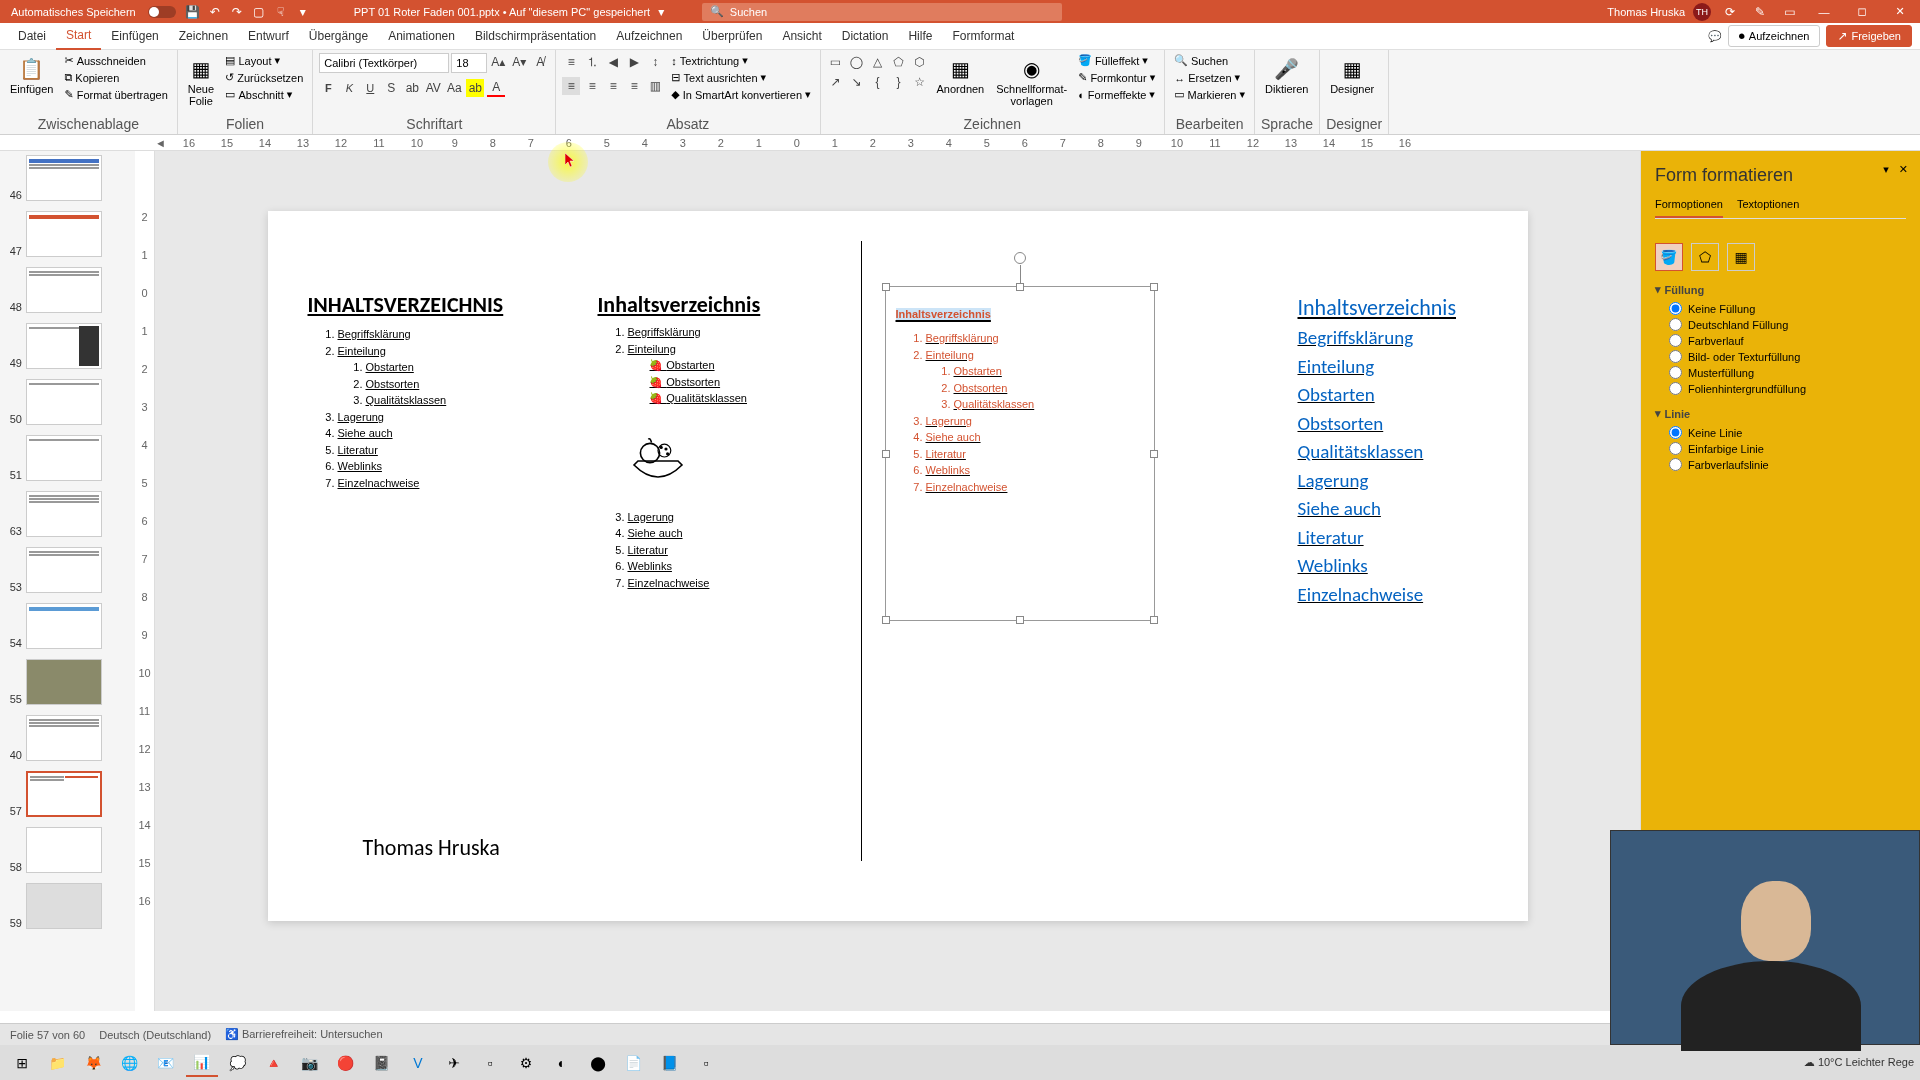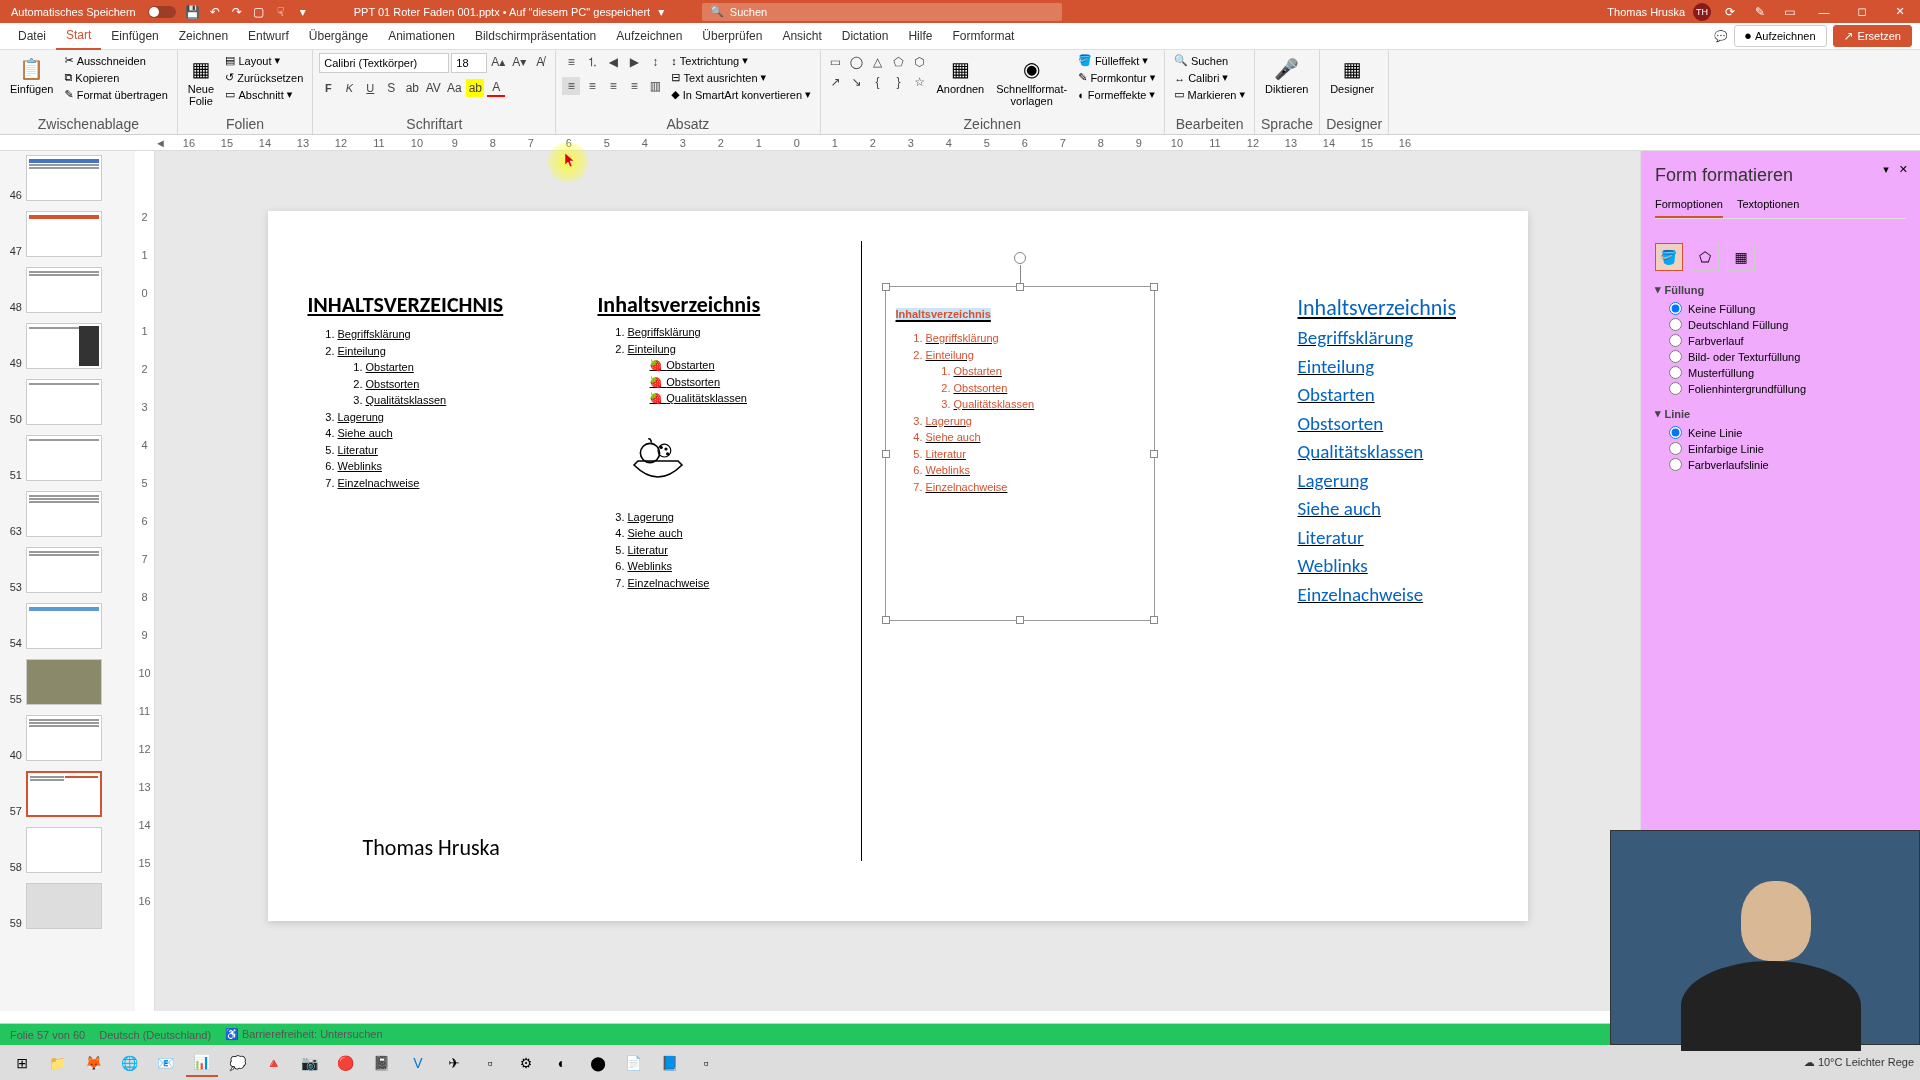--- a/index.html
+++ b/index.html
@@ -77,34 +77,34 @@
 
 .textbox-sel{border:1px solid #999;position:absolute;}
 .handle{width:8px;height:8px;background:#fff;border:1px solid #888;position:absolute;}
 .rot{width:12px;height:12px;border:1px solid #888;border-radius:50%;background:#fff;position:absolute;left:50%;top:-35px;transform:translateX(-50%);}
 .rot::after{content:"";position:absolute;left:50%;top:12px;width:1px;height:22px;background:#888;}
 .sel-hl{background:#cce4f7;}
 
 .bowl{width:80px;height:80px;}
 
 
-.pane{width:280px;background:#f0abfc;border-left:1px solid #ddd;padding:14px;}
+.pane{width:280px;background:#eab308;border-left:1px solid #ddd;padding:14px;}
 .pane h2{font-size:18px;font-weight:400;color:#333;margin-bottom:12px;}
 .pane-tabs{display:flex;gap:14px;font-size:11px;border-bottom:1px solid #ddd;margin-bottom:24px;}
 .pane-tabs span{padding-bottom:6px;}
 .pane-tabs span.active{border-bottom:2px solid #D35230;}
 .pane-icons{display:flex;gap:8px;margin-bottom:12px;}
 .pane-icons span{width:28px;height:28px;border:1px solid #ccc;display:flex;align-items:center;justify-content:center;font-size:14px;}
 .pane-icons span.active{background:#f0d0c0;border-color:#D35230;}
 .pane-section{margin-bottom:12px;}
 .pane-section .hdr{font-size:11px;font-weight:bold;color:#444;display:flex;align-items:center;gap:4px;margin-bottom:6px;}
 .pane-section label{display:flex;align-items:center;gap:6px;font-size:11px;margin:3px 0 3px 14px;}
 
 
-.status{position:absolute;bottom:35px;left:0;right:0;height:22px;background:#22c55e;border-top:1px solid #ccc;display:flex;align-items:center;padding:0 10px;font-size:11px;color:#555;gap:14px;}
+.status{position:absolute;bottom:35px;left:0;right:0;height:22px;background:#e5e5e5;border-top:1px solid #ccc;display:flex;align-items:center;padding:0 10px;font-size:11px;color:#555;gap:14px;}
 .status .right{margin-left:auto;display:flex;gap:10px;align-items:center;}
 
 
 .taskbar{position:absolute;bottom:0;left:0;right:0;height:35px;background:#ddd;display:flex;align-items:center;padding:0 6px;gap:4px;}
 .taskbar .tb-item{width:32px;height:28px;display:flex;align-items:center;justify-content:center;font-size:14px;}
 .taskbar .tray{margin-left:auto;display:flex;align-items:center;gap:8px;font-size:11px;color:#333;}
 
 
 .webcam{position:absolute;right:0;bottom:35px;width:310px;height:215px;background:#3a5a7a;border:1px solid #333;}
 .webcam .head{width:70px;height:80px;background:#d9b896;border-radius:45% 45% 40% 40%;position:absolute;left:130px;top:50px;}
@@ -151,21 +151,21 @@
   <span class="tab">Bildschirmpräsentation</span>
   <span class="tab">Aufzeichnen</span>
   <span class="tab">Überprüfen</span>
   <span class="tab">Ansicht</span>
   <span class="tab">Dictation</span>
   <span class="tab">Hilfe</span>
   <span class="tab">Formformat</span>
   <div class="rightctl">
     <span>💬</span>
     <span class="btn">⏺ <span>Aufzeichnen</span></span>
-    <span class="btn share">↗ <span>Ersetzen</span></span>
+    <span class="btn share">↗ <span>Freigeben</span></span>
   </div>
 </div>
 
 <div class="ribbon">
   <div class="group">
     <div class="group-body">
       <div class="vbtn">
           <span class="ico">📋</span>
           <span>Einfügen</span>
         </div>
@@ -283,21 +283,21 @@
         <span class="rbbtn">✎ <span>Formkontur</span> ▾</span>
         <span class="rbbtn">◐ <span>Formeffekte</span> ▾</span>
       </div>
     </div>
     <div class="group-label">Zeichnen</div>
   </div>
   <div class="group">
     <div class="group-body">
       <div class="stack">
         <span class="rbbtn">🔍 <span>Suchen</span></span>
-        <span class="rbbtn">↔ <span>Calibri</span> ▾</span>
+        <span class="rbbtn">↔ <span>Ersetzen</span> ▾</span>
         <span class="rbbtn">▭ <span>Markieren</span> ▾</span>
       </div>
     </div>
     <div class="group-label">Bearbeiten</div>
   </div>
   <div class="group">
     <div class="group-body">
         <div class="vbtn">
           <span class="ico">🎤</span>
           <span>Diktieren</span>

